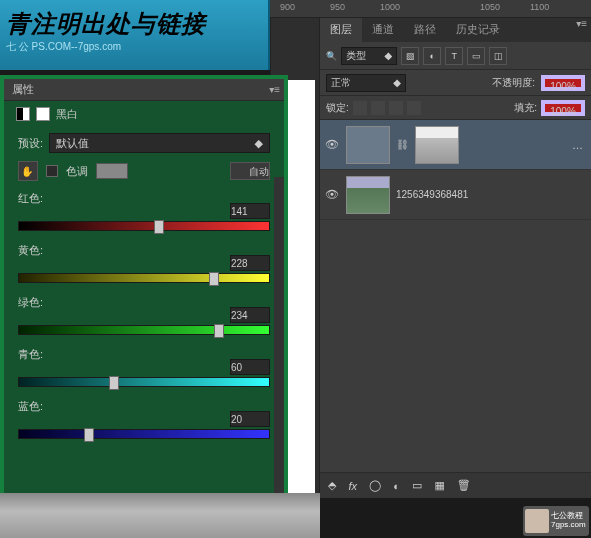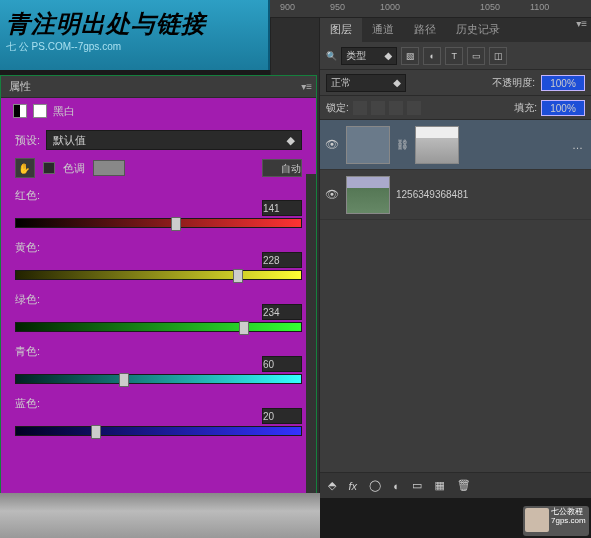--- a/index.html
+++ b/index.html
@@ -12,21 +12,21 @@
 
 
 .ruler-h { position: absolute; top: 0; left: 270px; right: 0; height: 18px; background: #3a3a3a; border-bottom: 1px solid #222; }
 .ruler-tick { position: absolute; top: 2px; font-size: 9px; color: #999; }
 
 
 .canvas-area { position: absolute; top: 18px; left: 270px; width: 50px; bottom: 0; background: #2e2e2e; border-left: 1px solid #222; }
 .canvas-white { position: absolute; top: 80px; left: 280px; width: 35px; height: 420px; background: #fff; }
 
 
-.props { position: absolute; top: 75px; left: 0; width: 317px; height: 463px; background: #a21caf; border: 1px solid #15803d; }
+.props { position: absolute; top: 75px; left: 0; width: 288px; height: 463px; background: #14532d; border: 4px solid #15803d; }
 .props-tab { height: 22px; background: #3c3c3c; display: flex; align-items: center; padding: 0 8px; border-bottom: 1px solid #2a2a2a; }
 .props-tab-label { font-size: 11px; color: #ccc; }
 .props-header { height: 26px; display: flex; align-items: center; padding: 0 12px; gap: 6px; }
 .bw-icon { width: 14px; height: 14px; background: linear-gradient(90deg, #000 50%, #fff 50%); border: 1px solid #888; }
 .mask-icon { width: 14px; height: 14px; background: #fff; border: 1px solid #888; }
 .props-body { padding: 6px 14px; }
 .preset-row { display: flex; align-items: center; gap: 6px; margin-bottom: 8px; }
 .preset-select { flex: 1; height: 20px; background: #2a2a2a; border: 1px solid #1a1a1a; color: #ccc; padding: 0 6px; display: flex; align-items: center; justify-content: space-between; }
 .tint-row { display: flex; align-items: center; gap: 8px; margin-bottom: 10px; }
 .hand-icon { width: 20px; height: 20px; background: #3a3a3a; border: 1px solid #555; display: flex; align-items: center; justify-content: center; font-size: 10px; }
@@ -50,37 +50,37 @@
 .layers { position: absolute; top: 18px; right: 0; width: 272px; height: 480px; background: #3c3c3c; border-left: 1px solid #222; }
 .layers-tabs { height: 24px; display: flex; background: #2e2e2e; }
 .layers-tab { padding: 4px 10px; font-size: 11px; color: #999; }
 .layers-tab.active { background: #3c3c3c; color: #ccc; }
 .layers-filter { height: 28px; display: flex; align-items: center; padding: 0 6px; gap: 4px; border-bottom: 1px solid #2a2a2a; }
 .filter-select { width: 56px; height: 18px; background: #2a2a2a; border: 1px solid #1a1a1a; display: flex; align-items: center; padding: 0 4px; font-size: 10px; }
 .filter-icon { width: 18px; height: 18px; background: #3a3a3a; border: 1px solid #555; display: flex; align-items: center; justify-content: center; font-size: 9px; }
 .layers-opts { height: 26px; display: flex; align-items: center; padding: 0 6px; gap: 6px; border-bottom: 1px solid #2a2a2a; }
 .blend-select { width: 80px; height: 18px; background: #2a2a2a; border: 1px solid #1a1a1a; padding: 0 4px; font-size: 10px; display: flex; align-items: center; }
 .opacity-label { font-size: 10px; margin-left: auto; }
-.opacity-val { width: 44px; height: 16px; background: #1d4ed8; border: 1px solid #c4b5fd; text-align: center; font-size: 10px; line-height: 15px; }
+.opacity-val { width: 44px; height: 16px; background: #b91c1c; border: 4px solid #c4b5fd; text-align: center; font-size: 10px; line-height: 15px; }
 .layers-lock { height: 24px; display: flex; align-items: center; padding: 0 6px; gap: 4px; border-bottom: 1px solid #2a2a2a; font-size: 10px; }
 .lock-icon { width: 14px; height: 14px; background: #444; }
 .layers-list { }
 .layer-row { display: flex; align-items: center; height: 50px; padding: 0 4px; border-bottom: 1px solid #333; gap: 6px; }
 .layer-row.sel { background: #4a5a6a; }
 .eye { width: 16px; height: 16px; display: flex; align-items: center; justify-content: center; }
 .thumb { width: 44px; height: 38px; background: #6a7a8a; border: 1px solid #888; }
 .thumb.img { background: linear-gradient(180deg, #aac 30%, #575 30%, #686 100%); }
 .thumb.bw { background: linear-gradient(180deg, #eee 30%, #bbb 30%, #999 100%); }
 .link-icon { font-size: 10px; }
 .layer-name { font-size: 10px; }
 .layers-footer { position: absolute; bottom: 0; left: 0; right: 0; height: 26px; background: #353535; display: flex; align-items: center; padding: 0 8px; gap: 12px; border-top: 1px solid #2a2a2a; }
 
 
 .photo-bg { position: absolute; bottom: 0; left: 0; width: 320px; height: 45px; background: linear-gradient(180deg, #888 0%, #bbb 40%, #999 100%); filter: grayscale(1); }
-.watermark { position: absolute; bottom: 2px; right: 2px; width: 66px; height: 30px; background: #555; border-radius: 3px; display: flex; align-items: flex-start; padding: 2px; gap: 2px; }
+.watermark { position: absolute; bottom: 2px; right: 2px; width: 66px; height: 30px; background: #555; border-radius: 3px; display: flex; align-items: center; padding: 2px; gap: 2px; }
 .wm-ava { width: 24px; height: 24px; background: #cba; border-radius: 2px; }
 .wm-txt { font-size: 8px; color: #fff; line-height: 1.1; }
 
 .menu-dots { position: absolute; right: 4px; font-size: 10px; color: #aaa; }
 .arrow-r { position: absolute; top: 76px; right: 4px; color: #888; font-size: 9px; }
 .close-x { position: absolute; top: 76px; right: 16px; color: #888; font-size: 9px; }
 .vbar { position: absolute; top: 98px; right: 0; width: 10px; bottom: 30px; background: #333; }
 </style>
 </head>
 <body>

